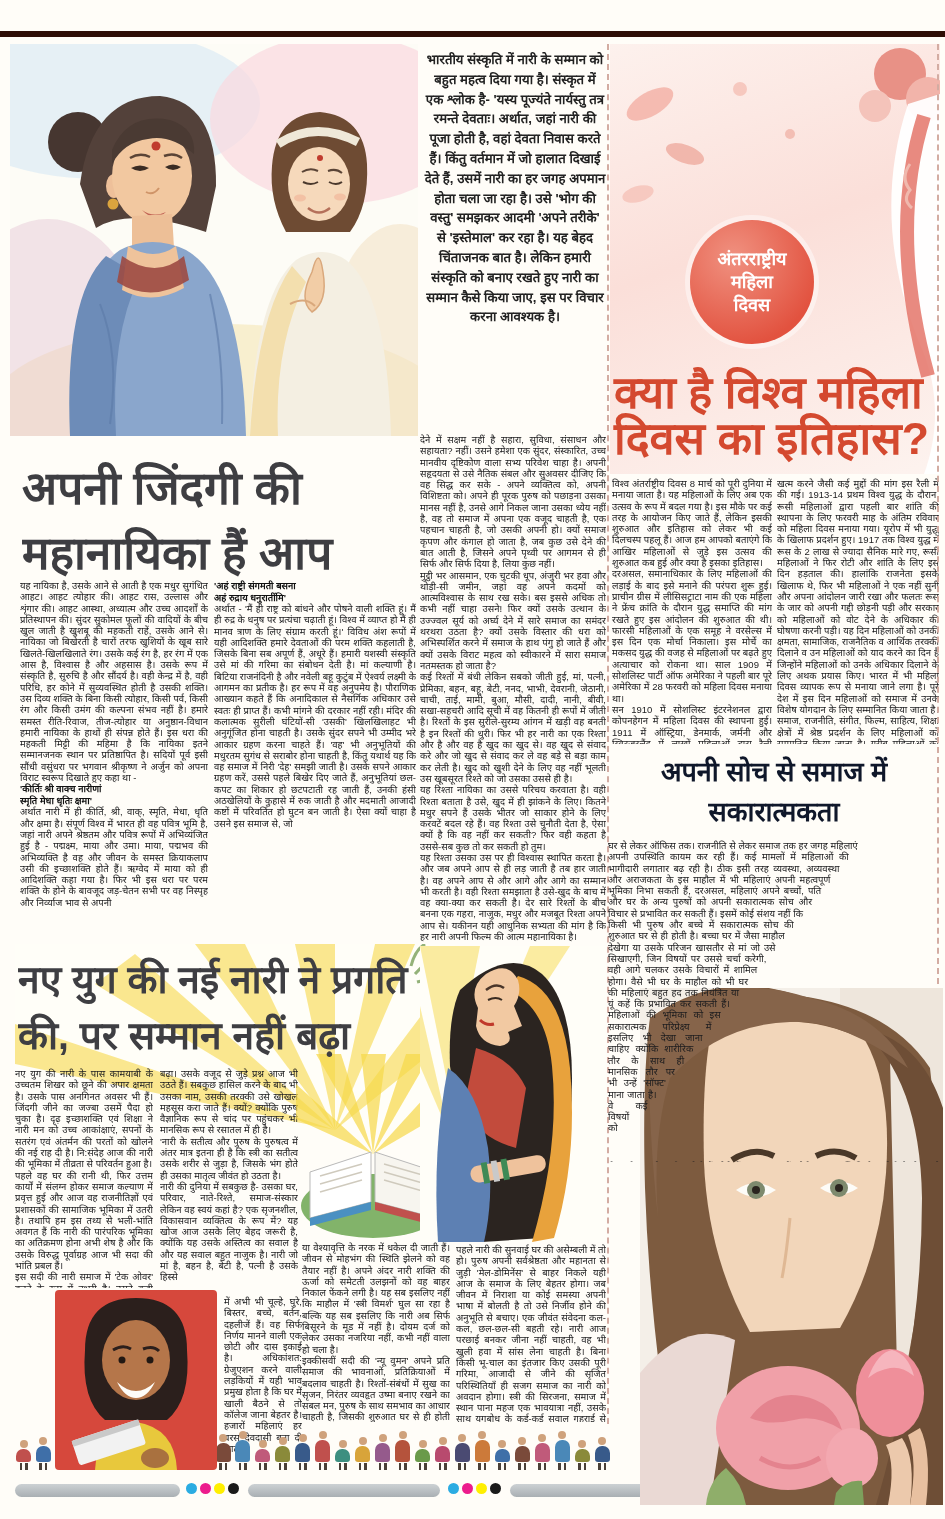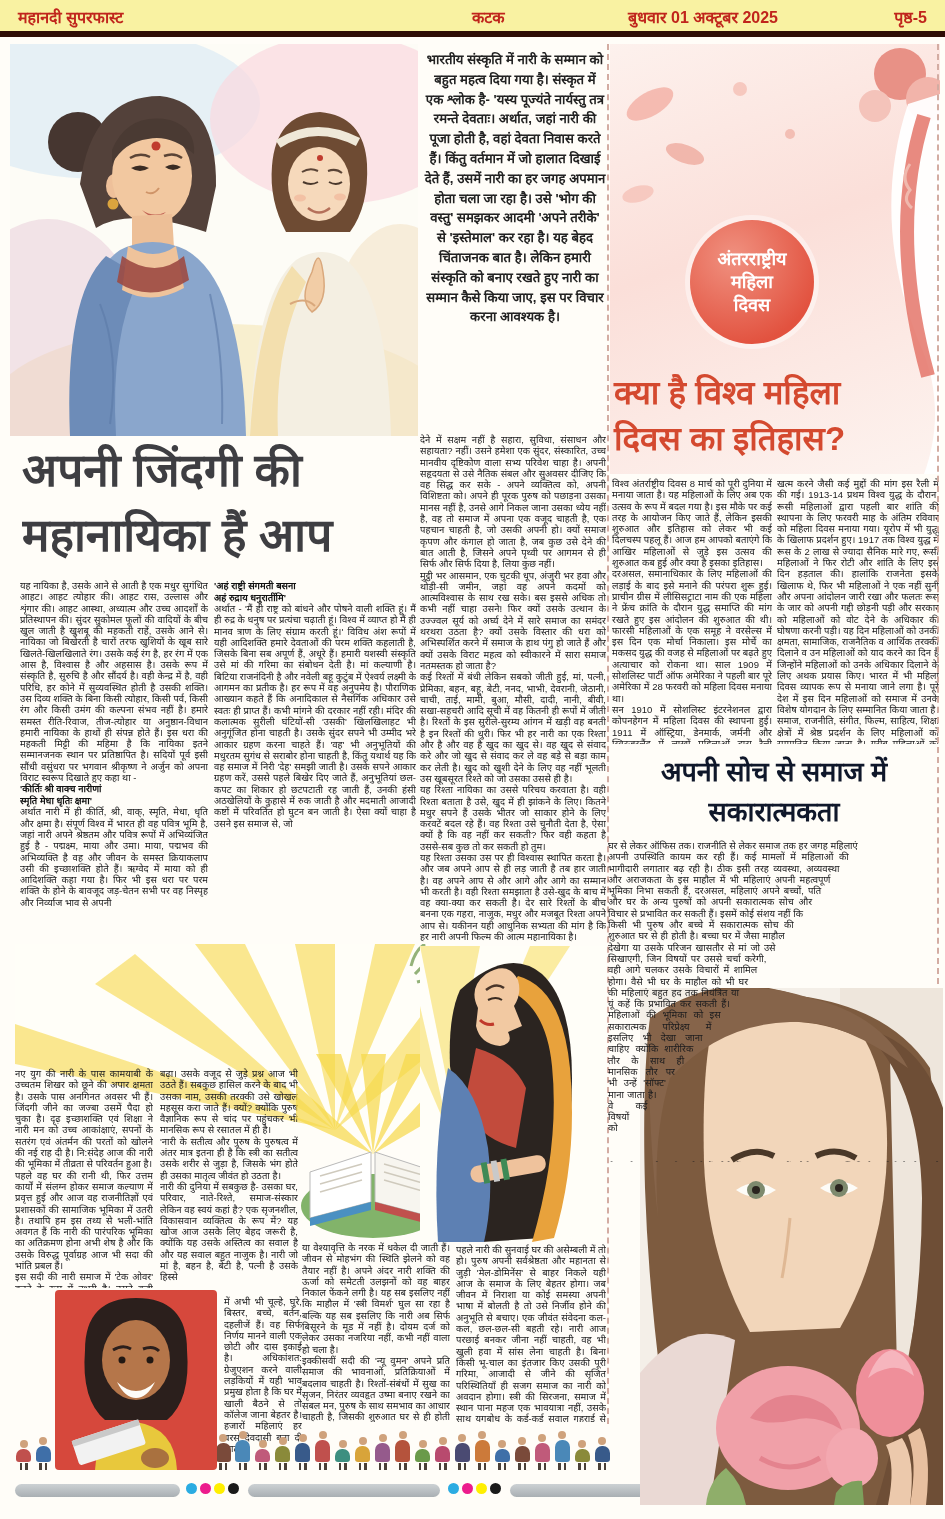--- a/index.html
+++ b/index.html
@@ -22,21 +22,21 @@
   .panel{left:610px;top:44px;width:330px;height:430px;
          background:linear-gradient(160deg,#fdf1ed 0%,#fbdfd9 45%,#fdf3ef 100%);overflow:hidden;}
   .badge{position:absolute;left:80px;top:176px;width:124px;height:124px;border-radius:50%;
          background:radial-gradient(circle at 35% 30%,#f09180,#e2523f 75%);
          color:#fff;font-weight:bold;font-size:18px;line-height:23px;text-align:center;
          display:flex;align-items:center;justify-content:center;white-space:pre-line;
          box-shadow:0 0 0 5px rgba(255,255,255,.45);}
   .kicker{position:absolute;left:8px;top:288px;width:314px;text-align:center;
           font-weight:bold;font-size:26px;color:#e05a3f;}
   .panel-head{position:absolute;left:4px;top:326px;width:322px;text-align:left;
-          font-weight:bold;font-size:33px;line-height:46px;color:#d4492f;white-space:pre-line;}
+          font-weight:bold;font-size:45px;line-height:46px;color:#d4492f;white-space:pre-line;}
   .vsep{border-left:2px dashed #d3aca2;width:0;}
   .spacer{float:right;width:332px;height:178px;margin-top:142px;
           shape-outside:polygon(78% 0,100% 0,100% 100%,0 100%);}
   .gbar{position:absolute;top:1484px;height:13px;border-radius:7px;
         background:linear-gradient(180deg,#ccd1d4,#a9afb3);}
   .dots{position:absolute;top:1483px;display:flex;gap:3px;}
   .dot{width:11px;height:11px;border-radius:50%;display:inline-block;}
   .people-strip{left:15px;top:1424px;width:596px;height:46px;display:flex;
                 justify-content:space-between;align-items:flex-end;}
   .person{display:flex;flex-direction:column;align-items:center;width:17px;}
@@ -44,26 +44,20 @@
   .p-body{width:15px;border-radius:7px 7px 3px 3px;background:var(--c,#888);margin-top:1px;}
   .p-legs{display:flex;gap:3px;margin-top:1px;}
   .p-leg{width:2.5px;height:7px;background:#4a4038;}
   svg{display:block;}
 </style>
 </head>
 <body>
 
 <div class="page">
 
-  <div class="abs masthead">
-    <span style="left:18px">महानदी सुपरफास्ट</span>
-    <span style="left:472px">कटक</span>
-    <span style="left:628px">बुधवार  01  अक्टूबर  2025</span>
-    <span style="right:18px">पृष्ठ-5</span>
-  </div>
   <div class="abs rule"></div>
 
   <div class="abs" style="left:10px;top:44px;width:408px;height:392px">
     <svg width="408" height="392" viewBox="0 0 408 392">
       <rect width="408" height="392" fill="#fdfcf6"></rect>
       <ellipse cx="90" cy="60" rx="160" ry="75" fill="#dcebf5" opacity="0.7"></ellipse>
       <ellipse cx="330" cy="75" rx="130" ry="85" fill="#f9d9e0" opacity="0.7"></ellipse>
       <ellipse cx="210" cy="365" rx="230" ry="85" fill="#f7ecc8" opacity="0.85"></ellipse>
       <ellipse cx="38" cy="300" rx="95" ry="125" fill="#e8c9d8" opacity="0.5"></ellipse>
       <ellipse cx="390" cy="300" rx="70" ry="120" fill="#f3e3c8" opacity="0.6"></ellipse>
@@ -128,21 +122,21 @@
 दिवस</div>
     <div class="panel-head">क्या है विश्व महिला
 दिवस का इतिहास?</div>
   </div>
 
   <div class="abs body" style="left:612px;top:478px;width:160px;height:266px">विश्व अंतर्राष्ट्रीय दिवस 8 मार्च को पूरी दुनिया में मनाया जाता है। यह महिलाओं के लिए अब एक उत्सव के रूप में बदल गया है। इस मौके पर कई तरह के आयोजन किए जाते हैं, लेकिन इसकी शुरुआत और इतिहास को लेकर भी कई दिलचस्प पहलू हैं। आज हम आपको बताएंगे कि आखिर महिलाओं से जुड़े इस उत्सव की शुरुआत कब हुई और क्या है इसका इतिहास।
 दरअसल, समानाधिकार के लिए महिलाओं की लड़ाई के बाद इसे मनाने की परंपरा शुरू हुई। प्राचीन ग्रीस में लीसिसट्राटा नाम की एक महिला ने फ्रेंच क्रांति के दौरान युद्ध समाप्ति की मांग रखते हुए इस आंदोलन की शुरुआत की थी। फारसी महिलाओं के एक समूह ने वरसेल्स में इस दिन एक मोर्चा निकाला। इस मोर्चे का मकसद युद्ध की वजह से महिलाओं पर बढ़ते हुए अत्याचार को रोकना था। साल 1909 में सोशलिस्ट पार्टी ऑफ अमेरिका ने पहली बार पूरे अमेरिका में 28 फरवरी को महिला दिवस मनाया था।
 सन 1910 में सोशलिस्ट इंटरनेशनल द्वारा कोपनहेगन में महिला दिवस की स्थापना हुई। 1911 में ऑस्ट्रिया, डेनमार्क, जर्मनी और स्विटजरलैंड में लाखों महिलाओं द्वारा रैली निकाली गई। मताधिकार, सरकारी कार्यकारिणी में जगह, नौकरी में भेदभाव को</div>
   <div class="abs body" style="left:777px;top:478px;width:162px;height:266px">खत्म करने जैसी कई मुद्दों की मांग इस रैली में की गई। 1913-14 प्रथम विश्व युद्ध के दौरान, रूसी महिलाओं द्वारा पहली बार शांति की स्थापना के लिए फरवरी माह के अंतिम रविवार को महिला दिवस मनाया गया। यूरोप में भी युद्ध के खिलाफ प्रदर्शन हुए। 1917 तक विश्व युद्ध में रूस के 2 लाख से ज्यादा सैनिक मारे गए, रूसी महिलाओं ने फिर रोटी और शांति के लिए इस दिन हड़ताल की। हालांकि राजनेता इसके खिलाफ थे, फिर भी महिलाओं ने एक नहीं सुनी और अपना आंदोलन जारी रखा और फलतः रूस के जार को अपनी गद्दी छोड़नी पड़ी और सरकार को महिलाओं को वोट देने के अधिकार की घोषणा करनी पड़ी। यह दिन महिलाओं को उनकी क्षमता, सामाजिक, राजनैतिक व आर्थिक तरक्की दिलाने व उन महिलाओं को याद करने का दिन है जिन्होंने महिलाओं को उनके अधिकार दिलाने के लिए अथक प्रयास किए। भारत में भी महिला दिवस व्यापक रूप से मनाया जाने लगा है। पूरे देश में इस दिन महिलाओं को समाज में उनके विशेष योगदान के लिए सम्मानित किया जाता है। समाज, राजनीति, संगीत, फिल्म, साहित्य, शिक्षा क्षेत्रों में श्रेष्ठ प्रदर्शन के लिए महिलाओं को सम्मानित किया जाता है। गरीब महिलाओं को आर्थिक सहायता प्रदान की जाती है।</div>
 
-  <div class="abs h-main headline1" style="left:22px;top:438px;width:414px;height:134px">अपनी जिंदगी की
+  <div class="abs h-main headline1" style="left:22px;top:456px;width:414px;height:134px">अपनी जिंदगी की
 महानायिका हैं आप</div>
   <div class="abs" style="left:20px;top:580px;width:188px;height:366px;overflow:hidden">
     <div class="body">यह नायिका है, उसके आने से आती है एक मधुर सुगंधित आहट। आहट त्योहार की। आहट रास, उल्लास और शृंगार की। आहट आस्था, अध्यात्म और उच्च आदर्शों के प्रतिस्थापन की। सुंदर सुकोमल फूलों की वादियों के बीच खुल जाती है खुशबू की महकती राहें, उसके आने से। नायिका जो बिखेरती है चारों तरफ खुशियों के खूब सारे खिलते-खिलखिलाते रंग। उसके कई रंग है, हर रंग में एक आस है, विश्वास है और अहसास है। उसके रूप में संस्कृति है, सुरुचि है और सौंदर्य है। वही केन्द्र में है, वही परिधि, हर कोने में सुव्यवस्थित होती है उसकी शक्ति। उस दिव्य शक्ति के बिना किसी त्योहार, किसी पर्व, किसी रंग और किसी उमंग की कल्पना संभव नहीं है। हमारे समस्त रीति-रिवाज, तीज-त्योहार या अनुष्ठान-विधान हमारी नायिका के हाथों ही संपन्न होते हैं। इस धरा की महकती मिट्टी की महिमा है कि नायिका इतने सम्मानजनक स्थान पर प्रतिष्ठापित है। सदियों पूर्व इसी सौंधी वसुंधरा पर भगवान श्रीकृष्ण ने अर्जुन को अपना विराट स्वरूप दिखाते हुए कहा था -</div>
     <div class="quote">'कीर्तिः श्री वाक्च नारीणां
 स्मृति मेधा धृतिः क्षमा'</div>
     <div class="body">अर्थात नारी में ही कीर्ति, श्री, वाक्, स्मृति, मेधा, धृति और क्षमा है। संपूर्ण विश्व में भारत ही वह पवित्र भूमि है, जहां नारी अपने श्रेष्ठतम और पवित्र रूपों में अभिव्यंजित हुई है - पद्मक्ष्म, माया और उमा। माया, पद्मभव की अभिव्यक्ति है वह और जीवन के समस्त क्रियाकलाप उसी की इच्छाशक्ति होते हैं। ऋग्वेद में माया को ही आदिशक्ति कहा गया है। फिर भी इस धरा पर परम शक्ति के होने के बावजूद जड़-चेतन सभी पर वह निस्पृह और निर्व्याज भाव से अपनी</div>
   </div>
   <div class="abs" style="left:214px;top:580px;width:202px;height:366px;overflow:hidden">
     <div class="quote">'अहं राष्ट्री संगमती बसना
 अहं रुद्राय धनुरातींमि'</div>
@@ -207,20 +201,22 @@
         <polygon points="320,186 0,120 0,80"></polygon>
       </g>
       <g stroke="#7aa05a" stroke-width="3" fill="none" opacity="0.8">
         <path d="M400 30 q18 -20 38 -24"></path>
         <path d="M402 38 q22 -6 36 4"></path>
         <path d="M396 22 q4 -16 14 -22"></path>
       </g>
     </svg>
   </div>
 
+  <div class="abs h-main headline2" style="left:18px;top:952px;width:420px;height:114px;z-index:2">नए युग की नई नारी ने प्रगति
+की, पर सम्मान नहीं बढ़ा</div>
 
   <div class="abs body" style="left:15px;top:1068px;width:138px;height:220px">नए युग की नारी के पास कामयाबी के उच्चतम शिखर को छूने की अपार क्षमता है। उसके पास अनगिनत अवसर भी हैं। जिंदगी जीने का जज्बा उसमें पैदा हो चुका है। दृढ़ इच्छाशक्ति एवं शिक्षा ने नारी मन को उच्च आकांक्षाएं, सपनों के सतरंग एवं अंतर्मन की परतों को खोलने की नई राह दी है। नि:संदेह आज की नारी की भूमिका में तीव्रता से परिवर्तन हुआ है।
 पहले वह घर की रानी थी, फिर उत्तम कार्यों में संलग्न होकर समाज कल्याण में प्रवृत्त हुई और आज वह राजनीतिज्ञों एवं प्रशासकों की सामाजिक भूमिका में उतरी है। तथापि हम इस तथ्य से भली-भांति अवगत हैं कि नारी की पारंपरिक भूमिका का अतिक्रमण होना अभी शेष है और कि उसके विरुद्ध पूर्वाग्रह आज भी सदा की भांति प्रबल हैं।
 इस सदी की नारी समाज में 'टेक ओवर' करने के रूप में उभरी है। उसने कड़ी मेहनत से बहुत तरक्की की है, पर उसका समाज में सम्मान नहीं</div>
   <div class="abs body" style="left:160px;top:1068px;width:138px;height:222px">बढ़ा। उसके वजूद से जुड़े प्रश्न आज भी उठते हैं। सबकुछ हासिल करने के बाद भी उसका नाम, उसकी तरक्की उसे खोखल महसूस करा जाते हैं। क्यों? क्योंकि पुरुष वैज्ञानिक रूप से चांद पर पहुंचकर भी मानसिक रूप से रसातल में ही है।
 'नारी के सतीत्व और पुरुष के पुरुषत्व में अंतर मात्र इतना ही है कि स्त्री का सतीत्व उसके शरीर से जुड़ा है, जिसके भंग होते ही उसका मातृत्व जीवंत हो उठता है।
 नारी की दुनिया में सबकुछ है- उसका घर, परिवार, नाते-रिश्ते, समाज-संस्कार लेकिन वह स्वयं कहां है? एक सृजनशील, विकासवान व्यक्तित्व के रूप में? यह खोज आज उसके लिए बेहद जरूरी है, क्योंकि यह उसके अस्तित्व का सवाल है और यह सवाल बहुत नाजुक है। नारी जो मां है, बहन है, बेटी है, पत्नी है उसके हिस्से</div>
   <div class="abs body" style="left:224px;top:1296px;width:78px;height:170px">में अभी भी चूल्हे, घुरे, बिस्तर, बच्चे, बर्तन, दहलीजें हैं। वह सिर्फ निर्णय मानने वाली एक छोटी और दास इकाई है। अधिकांशत: ग्रेजुएशन करने वाली लड़कियों में यही भाव प्रमुख होता है कि घर में खाली बैठने से तो कॉलेज जाना बेहतर है। हजारों महिलाएं हर बरस देवदासी बना दी जाती हैं</div>
   <div class="abs body" style="left:302px;top:1242px;width:148px;height:180px">या वेश्यावृत्ति के नरक में धकेल दी जाती हैं। जीवन से मोहभंग की स्थिति झेलने को वह तैयार नहीं है। अपने अंदर नारी शक्ति की ऊर्जा को समेटती उलझनों को वह बाहर निकाल फेंकने लगी है। यह सब इसलिए नहीं कि माहौल में 'स्त्री विमर्श' घुल सा रहा है बल्कि यह सब इसलिए कि नारी अब सिर्फ बिसूरने के मूड में नहीं है। दोयम दर्ज को लेकर उसका नजरिया नहीं, कभी नहीं वाला हो चला है।
 इक्कीसवीं सदी की 'न्यू वुमन' अपने प्रति समाज की भावनाओं, प्रतिक्रियाओं में बदलाव चाहती है। रिश्तों-संबंधों में सुख का सृजन, निरंतर व्यवहृत उष्मा बनाए रखने का सबल मन, पुरुष के साथ समभाव का आधार चाहती है, जिसकी शुरुआत घर से ही होती है। घर का कैसा भी कोई काम हो, सबसे</div>

